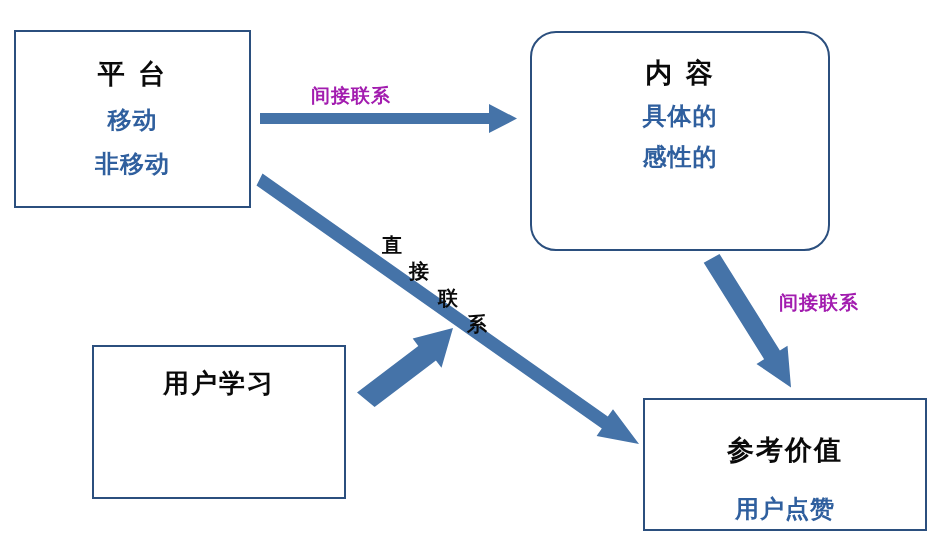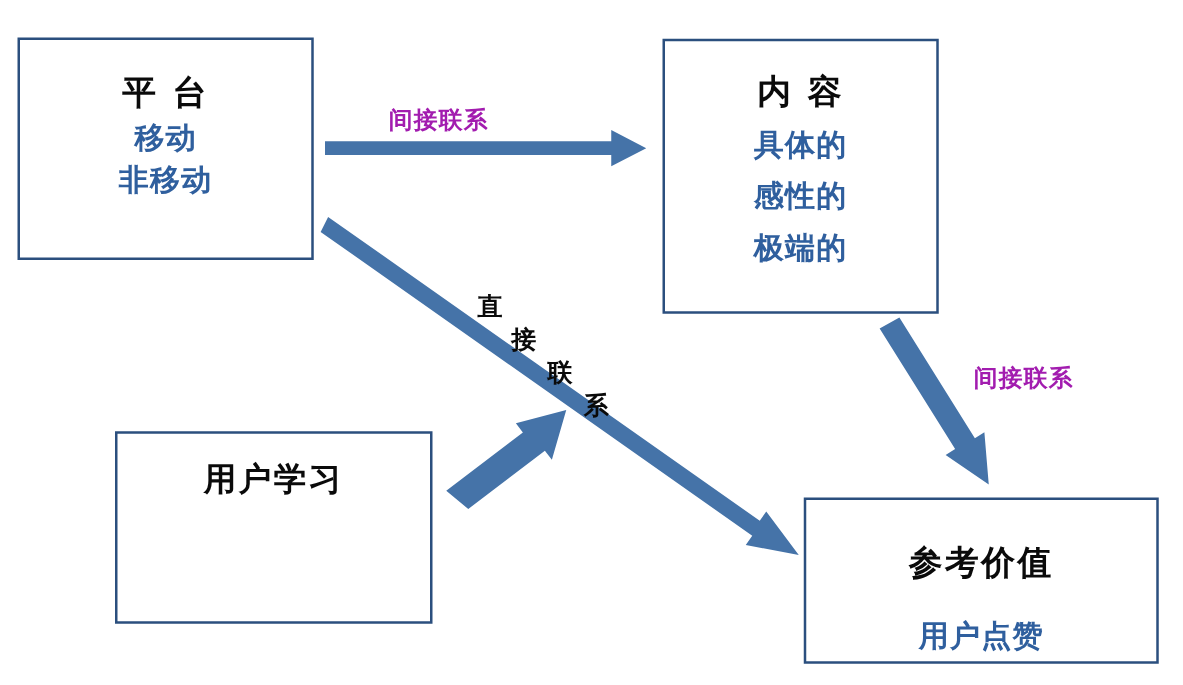--- a/index.html
+++ b/index.html
@@ -39,26 +39,27 @@
     font-weight: 700;
     letter-spacing: 1px;
     white-space: nowrap;
   }
   
   #node-platform {
     left: 14px; top: 30px; width: 237px; height: 178px;
     padding-top: 24px;
   }
   #node-platform .node-title { font-size: 27px; }
-  #node-platform .node-sub { font-size: 24px; margin-top: 2px; }
+  #node-platform .node-sub { font-size: 24px; margin-top: 12px; }
 
   
   #node-content {
-    left: 530px; top: 31px; width: 221px; height: 220px;
+    left: 530px; top: 31px; width: 300px; height: 220px;
     padding-top: 22px;
+    border-radius: 26px;
   }
   #node-content .node-title { font-size: 27px; }
   #node-content .node-sub { font-size: 24px; margin-top: 9px; }
 
   
   #node-reference {
     left: 643px; top: 398px; width: 284px; height: 133px;
     padding-top: 32px;
   }
   #node-reference .node-title { font-size: 27px; }
@@ -136,21 +137,20 @@
   <div class="node" id="node-platform">
     <div class="node-title">平 台</div>
     <div class="node-sub">移动</div>
     <div class="node-sub">非移动</div>
   </div>
 
   <div class="node" id="node-content">
     <div class="node-title">内 容</div>
     <div class="node-sub">具体的</div>
     <div class="node-sub">感性的</div>
-    <div class="node-sub">极端的</div>
   </div>
 
   <div class="node" id="node-reference">
     <div class="node-title">参考价值</div>
     <div class="node-sub">用户点赞</div>
   </div>
 
   <div class="node" id="node-learning">
     <div class="node-title">用户学习</div>
   </div>

